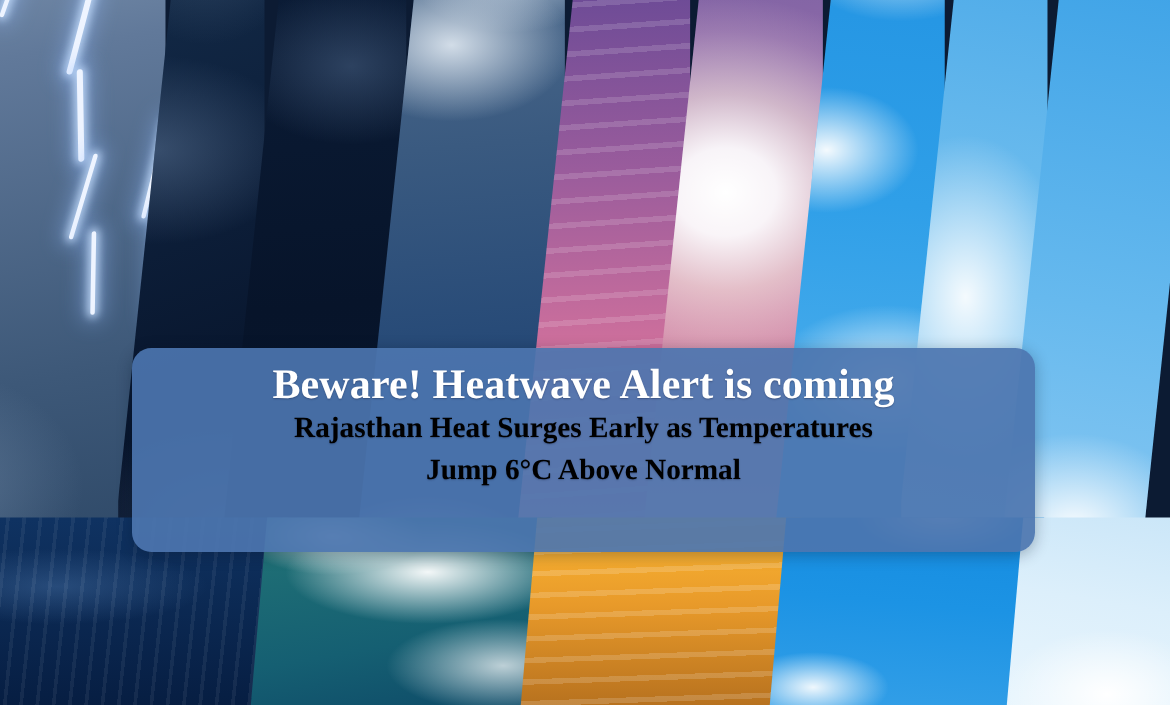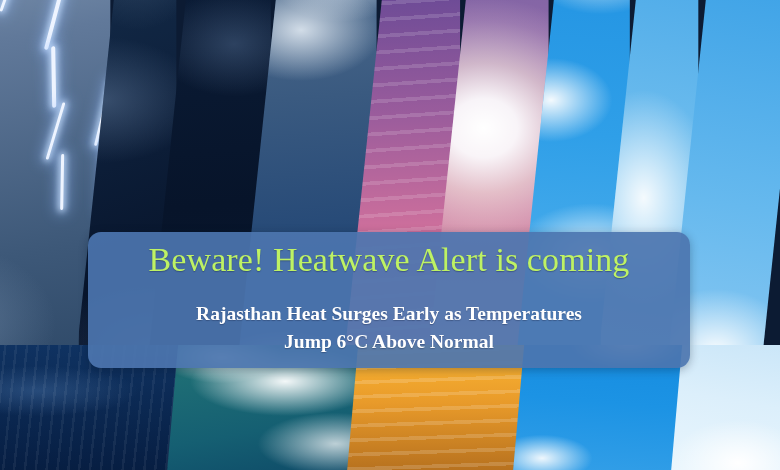--- a/index.html
+++ b/index.html
@@ -176,35 +176,35 @@
     border-radius: 13px;
     box-shadow: 0 2px 10px rgba(8, 20, 40, .30);
     display: flex;
     flex-direction: column;
     align-items: center;
     justify-content: flex-start;
     padding-top: 9px;
     box-sizing: border-box;
   }
   .headline {
-    color: #bef264;
-    font-size: 34px;
-    font-weight: normal;
+    color: #ffffff;
+    font-size: 28px;
+    font-weight: bold;
     line-height: 1.12;
     letter-spacing: .1px;
     white-space: nowrap;
     text-shadow: 0 1px 1px rgba(30,45,80,.45);
   }
   .subtitle {
-    color: #ffffff;
+    color: #000000;
     font-size: 19.5px;
     font-weight: bold;
     line-height: 1.42;
     text-align: center;
-    margin-top: 21px;
+    margin-top: 0;
     text-shadow: 0 1px 1px rgba(30,45,80,.40);
   }
 </style>
 </head>
 <body>
 
 <div id="stage">
 
   <div class="collage">
 

